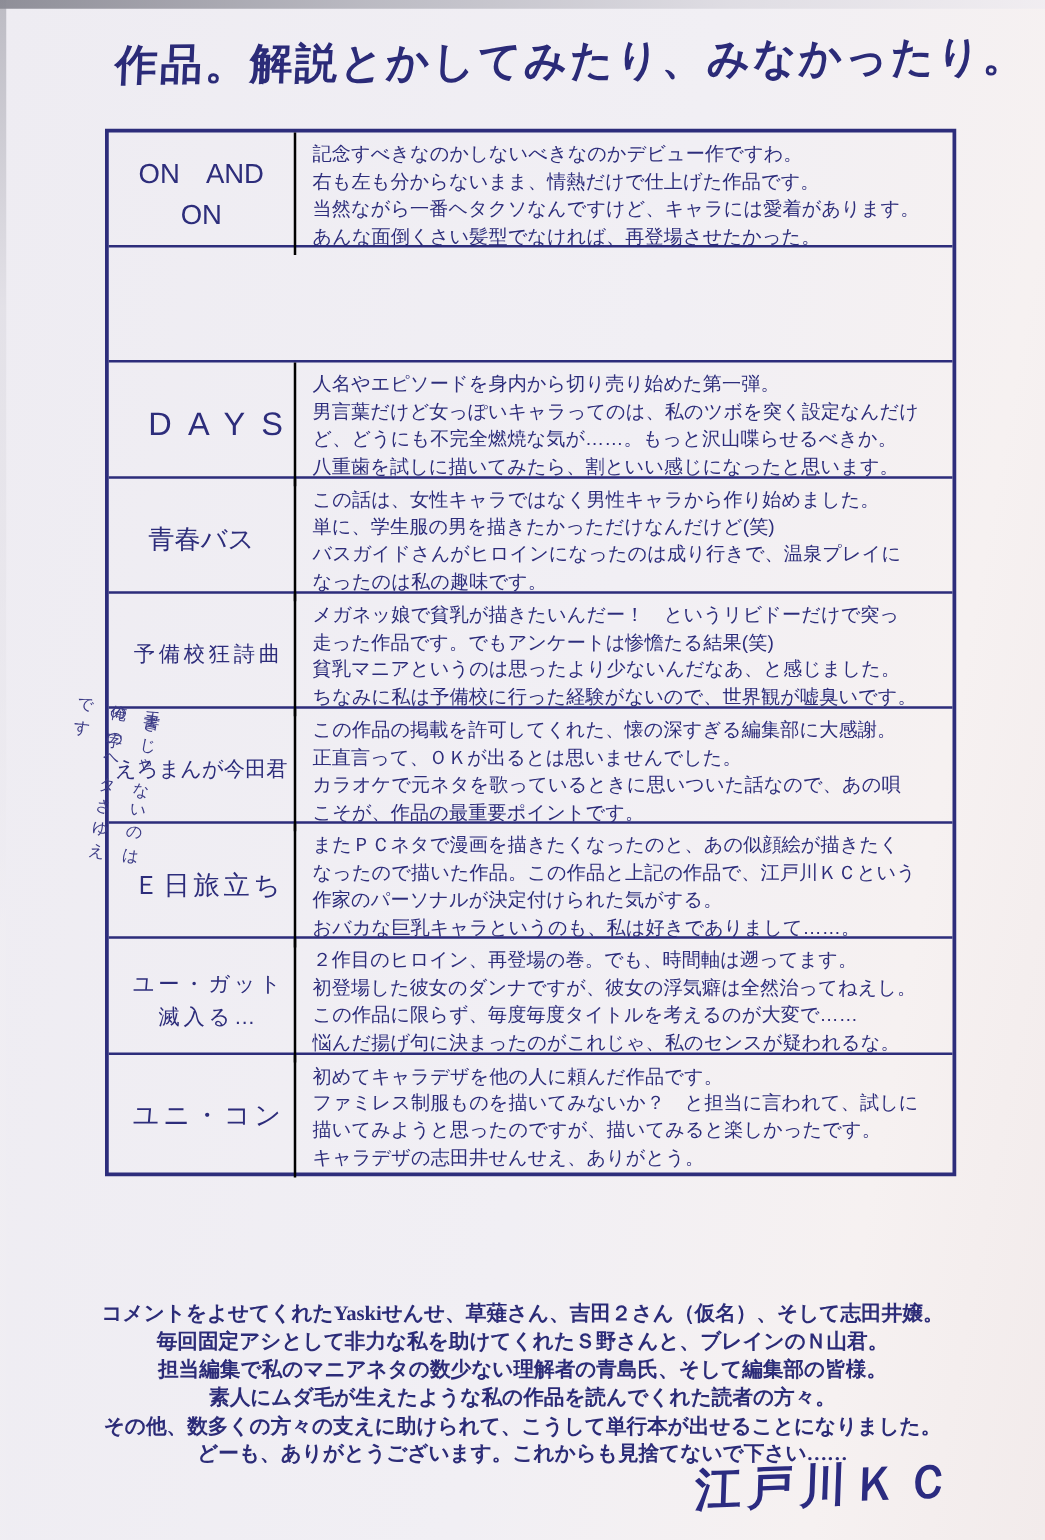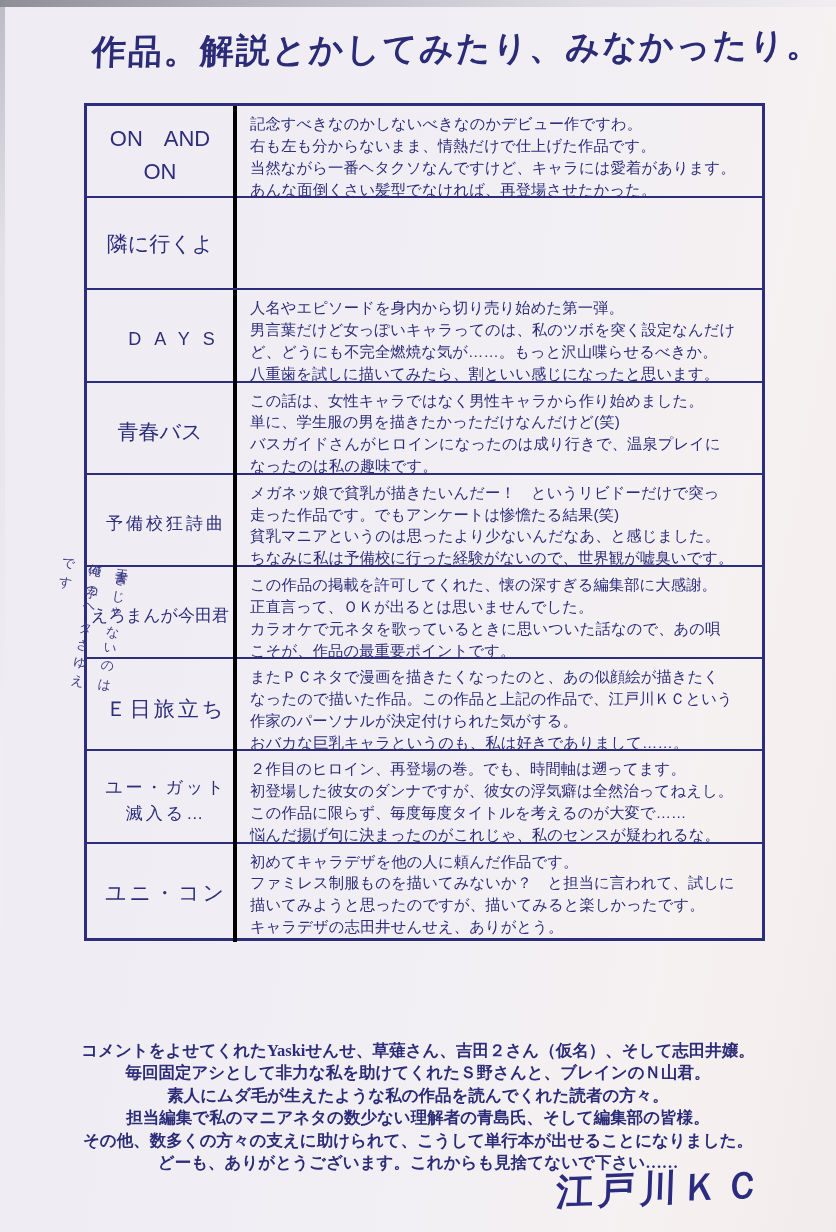--- a/index.html
+++ b/index.html
@@ -31,33 +31,33 @@
     border:3px solid #2d2d7b;box-sizing:border-box;
     background:rgba(255,255,255,0.0);
   }
   .row{
     display:grid;grid-template-columns:150px 1fr;
     height:92.2px;box-sizing:border-box;
     border-bottom:2px solid #2d2d7b;
   }
   .row:last-child{border-bottom:none;height:94px;}
   .cell-title{
-    border-right:4px solid #000000;
+    border-right:2px solid #000000;
     display:flex;align-items:center;justify-content:center;
     font-size:21px;text-align:center;white-space:pre-line;
     line-height:1.5;box-sizing:border-box;padding:2px;
   }
   .cell-desc{
     padding:7px 6px 4px 13px;
     font-size:15.3px;line-height:1.43;
     white-space:pre-line;box-sizing:border-box;
     letter-spacing:0.1px;
   }
   .t-onandon{font-size:22px;word-spacing:16px;font-family:"Liberation Sans",sans-serif;}
-  .t-days{font-size:18px;letter-spacing:13px;text-indent:13px;margin-left:23px;}
+  .t-days{font-size:26px;letter-spacing:13px;text-indent:13px;margin-left:23px;}
   .t-small{font-size:17px;}
   .t-leftalign{justify-content:flex-start;text-align:left;padding-left:12px;font-size:17px;line-height:1.8;}
   .t-spaced{letter-spacing:3px;margin-left:12px;}
   .side-note{
     position:absolute;left:33px;top:552px;height:300px;
     writing-mode:vertical-rl;text-orientation:upright;
     font-size:13px;line-height:2.1;letter-spacing:3px;
     transform:rotate(9deg);color:#3b3b86;white-space:pre-line;
   }
   .acknowledgements{
@@ -84,21 +84,20 @@
 
 <div class="works-table">
   <div class="row">
     <div class="cell-title t-onandon">ON AND ON</div>
     <div class="cell-desc">記念すべきなのかしないべきなのかデビュー作ですわ。
 右も左も分からないまま、情熱だけで仕上げた作品です。
 当然ながら一番ヘタクソなんですけど、キャラには愛着があります。
 あんな面倒くさい髪型でなければ、再登場させたかった。</div>
   </div>
   <div class="row">
-    <div class="cell-title">隣に行くよ</div>
   </div>
   <div class="row">
     <div class="cell-title t-days">DAYS</div>
     <div class="cell-desc">人名やエピソードを身内から切り売り始めた第一弾。
 男言葉だけど女っぽいキャラってのは、私のツボを突く設定なんだけ
 ど、どうにも不完全燃焼な気が……。もっと沢山喋らせるべきか。
 八重歯を試しに描いてみたら、割といい感じになったと思います。</div>
   </div>
   <div class="row">
     <div class="cell-title">青春バス</div>
@@ -145,19 +144,19 @@
   </div>
 </div>
 
 <div class="side-note">手書きじゃないのは
 俺の字のヘタさゆえ
 です</div>
 
 <div class="acknowledgements">
   <div>コメントをよせてくれたYaskiせんせ、草薙さん、吉田２さん（仮名）、そして志田井嬢。</div>
   <div>毎回固定アシとして非力な私を助けてくれたＳ野さんと、ブレインのＮ山君。</div>
+  <div>担当編集で私のマニアネタの数少ない理解者の青島氏、そして編集部の皆様。</div>
   <div>素人にムダ毛が生えたような私の作品を読んでくれた読者の方々。</div>
-  <div>担当編集で私のマニアネタの数少ない理解者の青島氏、そして編集部の皆様。</div>
   <div>その他、数多くの方々の支えに助けられて、こうして単行本が出せることになりました。</div>
   <div>どーも、ありがとうございます。これからも見捨てないで下さい……</div>
 </div>
 
 <div class="signature">江戸川ＫＣ</div>
 
 </body></html>

